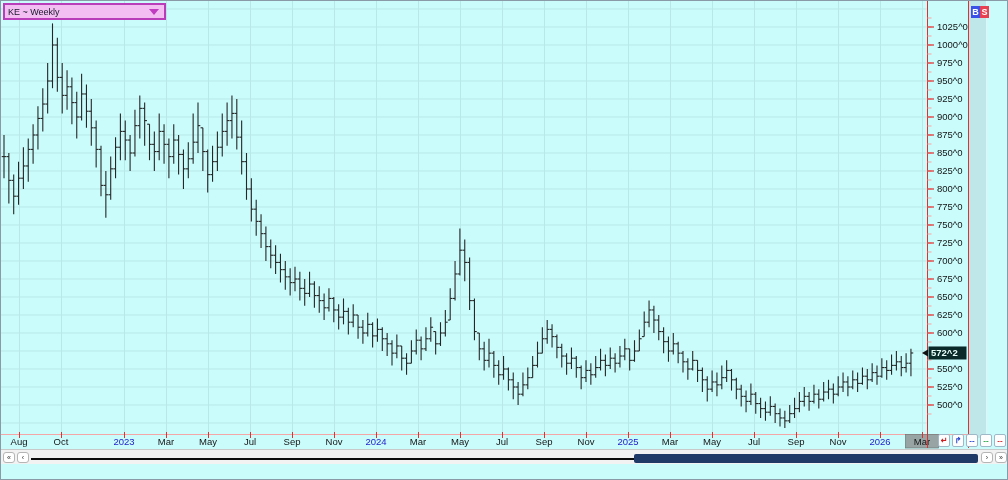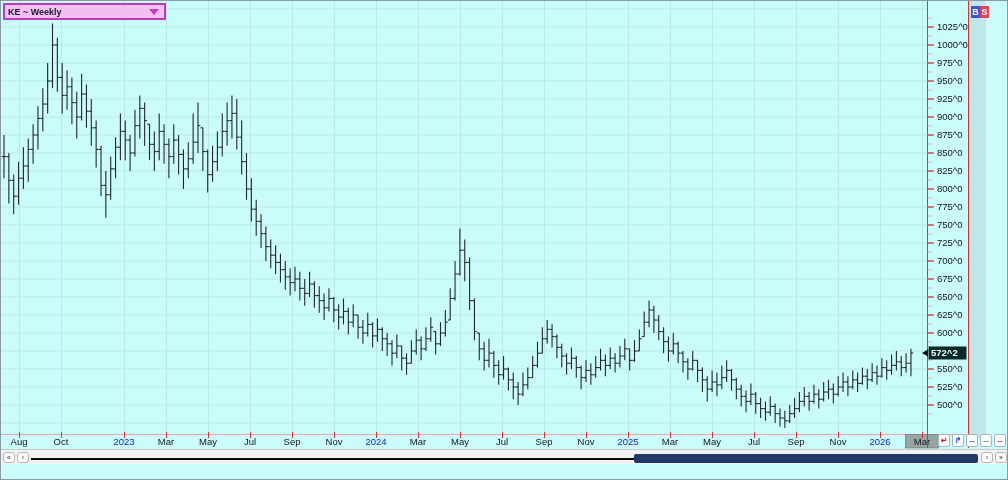--- a/index.html
+++ b/index.html
@@ -6,21 +6,21 @@
   .window{position:relative;width:1008px;height:480px;box-sizing:border-box;border:1px solid #8a9aa6;background:#cafcfc;font-family:"Liberation Sans",sans-serif;overflow:hidden;}
   #chart-svg{position:absolute;left:0;top:0;}
   svg text{font-family:"Liberation Sans",sans-serif;}
   .right-panel{position:absolute;left:968px;top:0;width:39px;height:448px;background:#cafcfc;}
   .right-band{position:absolute;left:0;top:0;width:17px;height:437px;background:#bfe7ea;border-right:1px solid #def6f6;}
   .bs-buttons{position:absolute;left:970px;top:5px;display:flex;}
   .bs-btn{width:9px;height:12px;font-size:9px;font-weight:bold;color:#fff;display:flex;align-items:center;justify-content:center;cursor:pointer;}
   .bs-buy{background:#3a52e8;}
   .bs-sell{background:#e84050;}
   .symbol-dropdown{position:absolute;left:2px;top:2px;width:153px;height:13px;background:#f3bff3;border:2px solid #b93cb9;display:flex;align-items:center;padding:0 3px;box-sizing:content-box;cursor:pointer;}
-  .symbol-dropdown .lbl{font-size:9px;font-weight:bold;color:#18182a;flex:1;white-space:nowrap;}
+  .symbol-dropdown .lbl{font-size:9px;font-weight:normal;color:#18182a;flex:1;white-space:nowrap;}
   .dd-arrow{width:0;height:0;border-left:5px solid transparent;border-right:5px solid transparent;border-top:6px solid #c03cc0;margin-right:2px;}
   .scale-buttons{position:absolute;left:937px;top:433px;display:flex;gap:2px;}
   .scale-btn{width:12px;height:13px;background:#fdfdfd;border:1px solid #9fb8c8;border-radius:2px;font-size:8px;font-weight:bold;line-height:11px;text-align:center;cursor:pointer;box-sizing:border-box;overflow:hidden;}
   .scroll-row{position:absolute;left:0;top:448px;width:1008px;height:15px;background:#f2f2f2;border-top:1px solid #c9c9c9;box-sizing:border-box;}
   .scroll-btn{position:absolute;top:2px;width:12px;height:11px;background:#fff;border:1px solid #b5b5b5;border-radius:3px;font-size:7px;line-height:9px;text-align:center;color:#333;cursor:pointer;box-sizing:border-box;}
   .track-line{position:absolute;left:30px;top:8px;width:947px;height:2px;background:#0c0c0c;}
   .scroll-thumb{position:absolute;top:4px;height:9px;background:#1f3a66;border-radius:2px;cursor:grab;}
   .status-bar{position:absolute;left:0;top:463px;width:1008px;height:17px;background:#0ea5e9;border-top:1px solid #ffffff;display:flex;align-items:center;padding:1px 2px;gap:3px;box-sizing:border-box;margin-top:48px;}
   .status-cell{height:13px;border:1px solid;border-color:#9a9a9a #ffffff #ffffff #9a9a9a;background:#f4f4f4;font-size:9px;color:#111;display:flex;align-items:center;padding:0 4px;box-sizing:border-box;}
   .status-cell.first{width:96px;}

